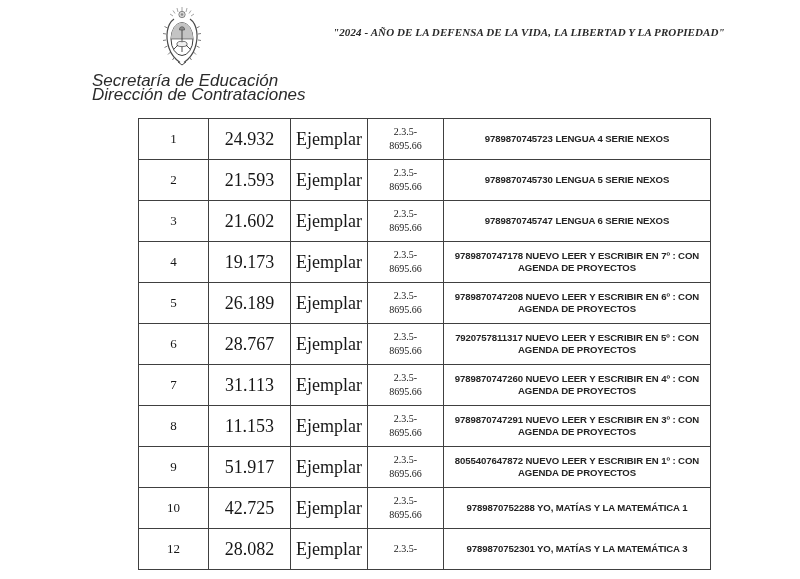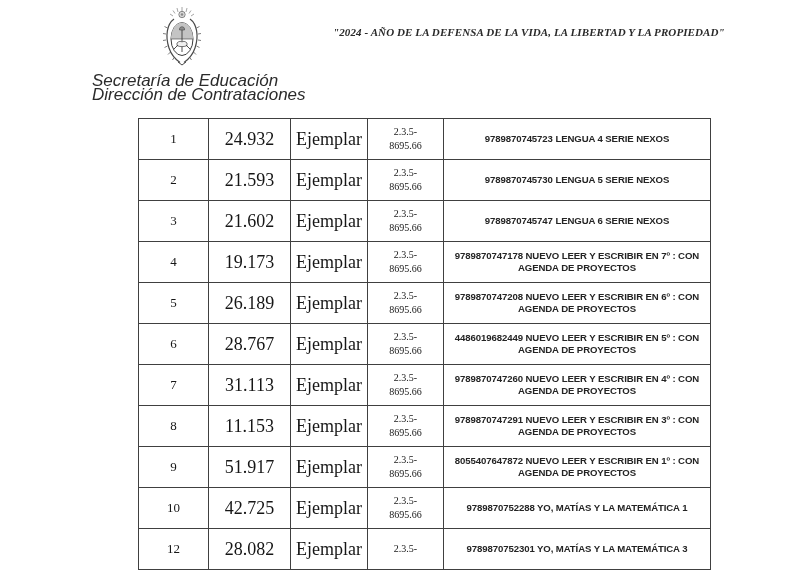--- a/index.html
+++ b/index.html
@@ -234,21 +234,21 @@
           <td class="cell-desc">9789870747208 NUEVO LEER Y ESCRIBIR EN 6º : CON AGENDA DE PROYECTOS</td>
         </tr>
         <tr>
           <td class="cell-serif cell-idx">6</td>
           <td class="cell-serif">28.767</td>
           <td class="cell-serif">Ejemplar</td>
           <td class="cell-code">
             <div>2.3.5-</div>
             <div>8695.66</div>
           </td>
-          <td class="cell-desc">4486019682449 NUEVO LEER Y ESCRIBIR EN 5º : CON AGENDA DE PROYECTOS</td>
+          <td class="cell-desc">7920757811317 NUEVO LEER Y ESCRIBIR EN 5º : CON AGENDA DE PROYECTOS</td>
         </tr>
         <tr>
           <td class="cell-serif cell-idx">7</td>
           <td class="cell-serif">31.113</td>
           <td class="cell-serif">Ejemplar</td>
           <td class="cell-code">
             <div>2.3.5-</div>
             <div>8695.66</div>
           </td>
           <td class="cell-desc">9789870747260 NUEVO LEER Y ESCRIBIR EN 4º : CON AGENDA DE PROYECTOS</td>

